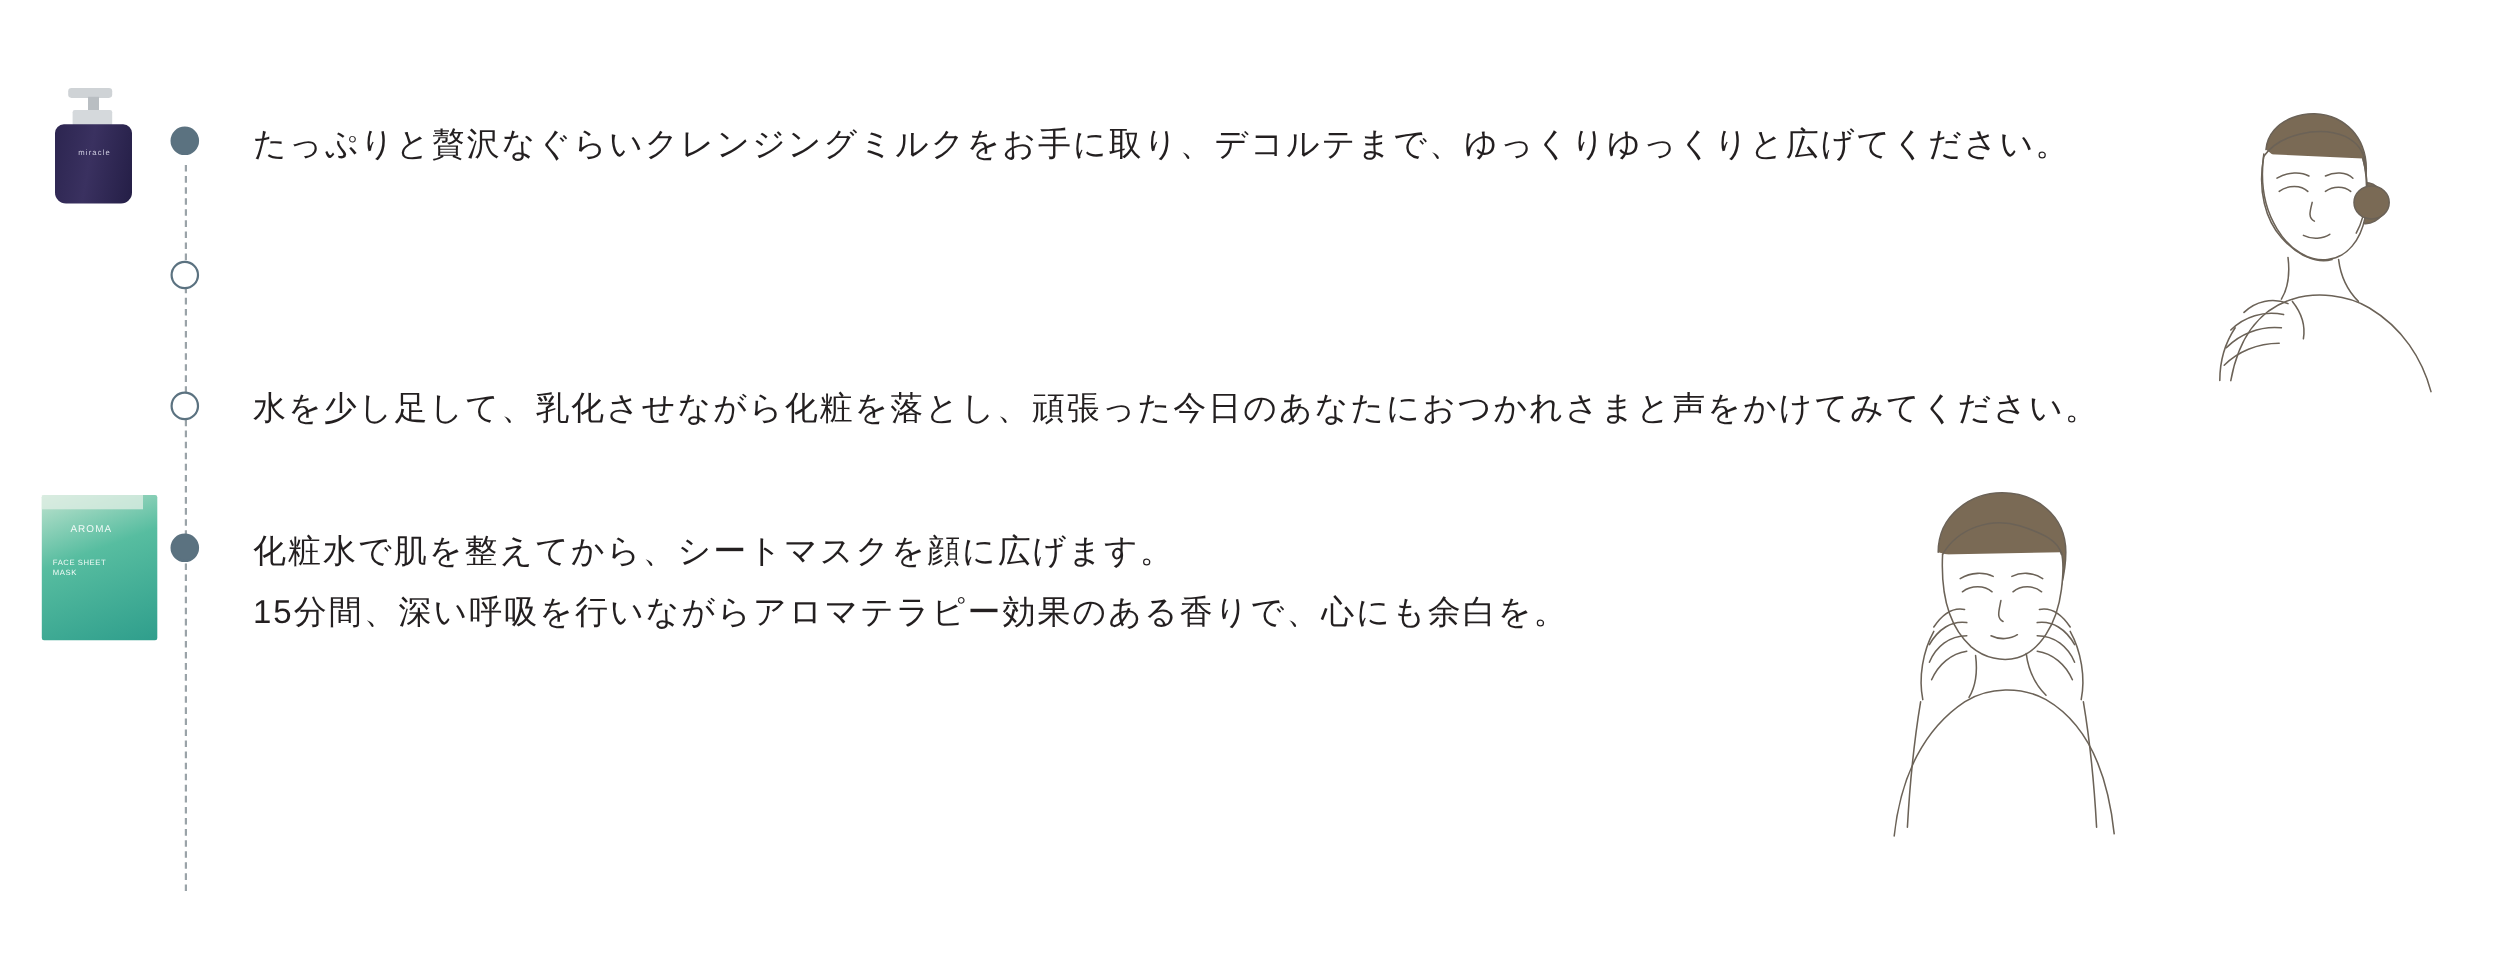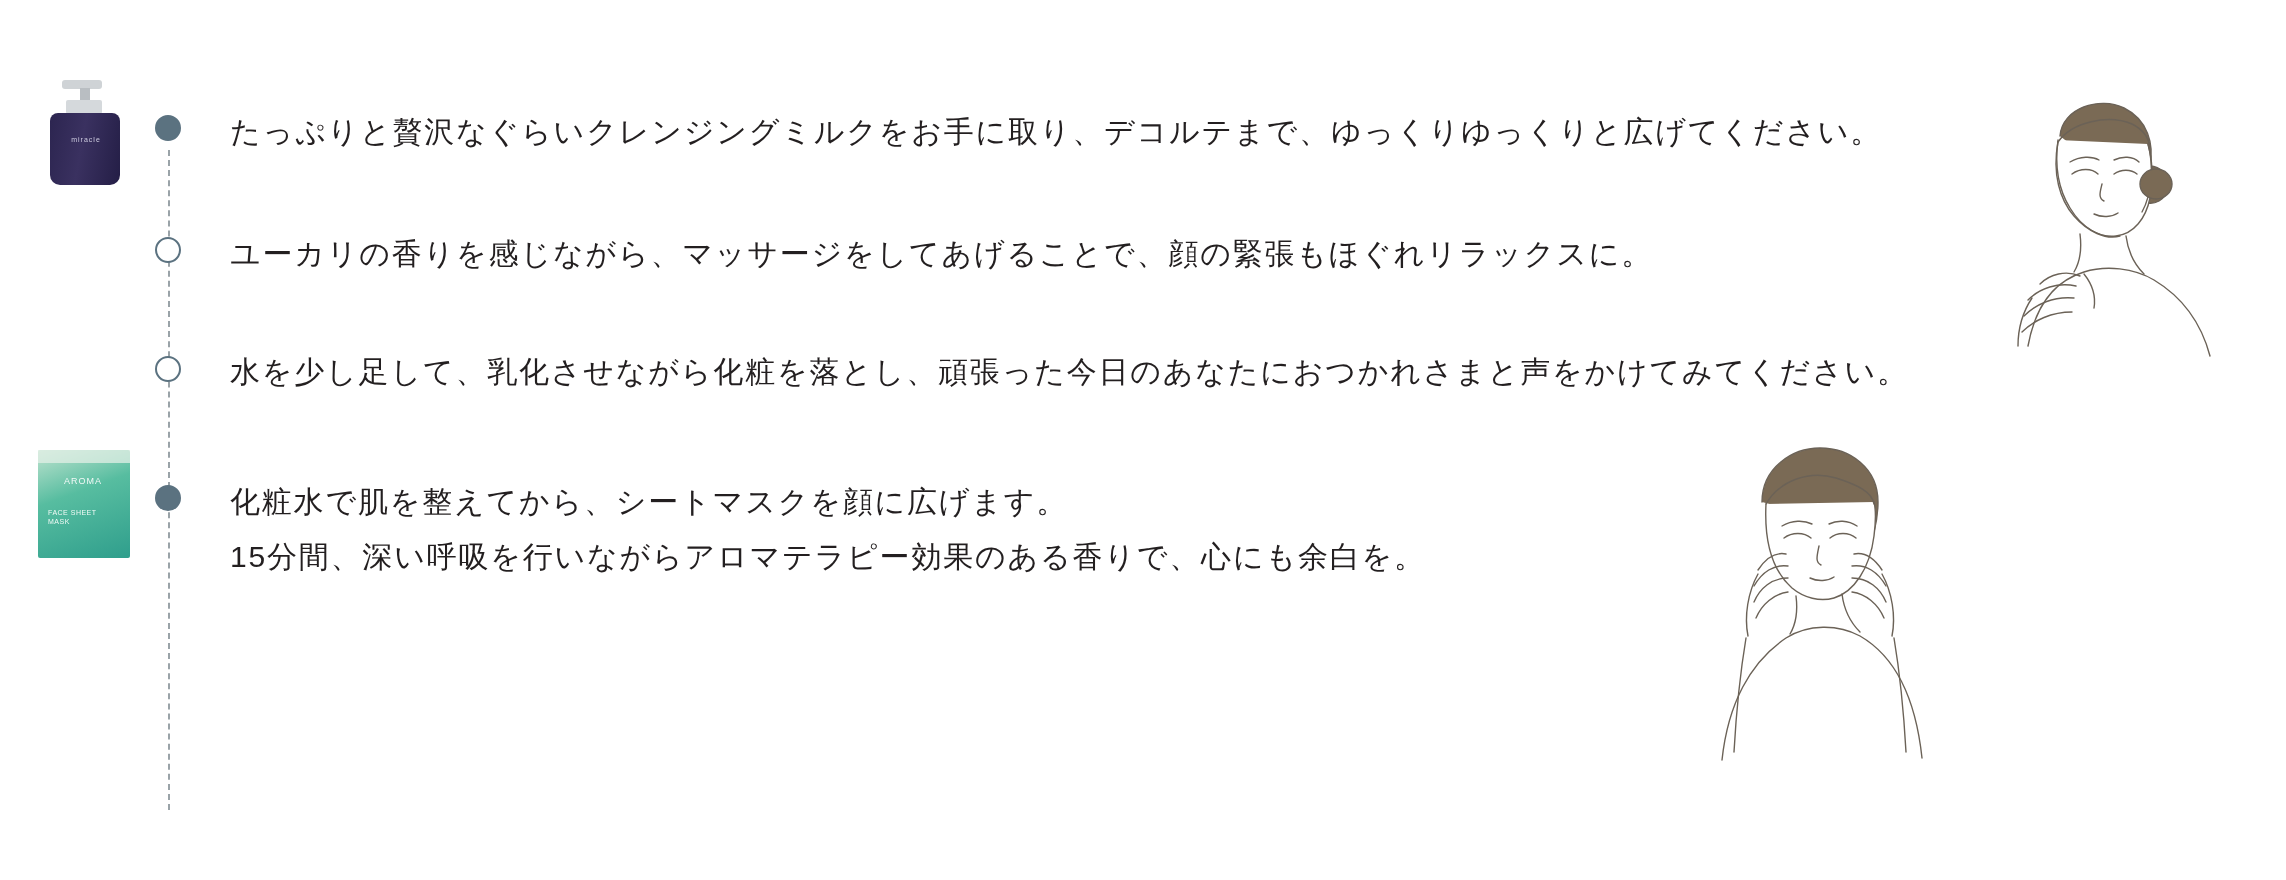--- a/index.html
+++ b/index.html
@@ -127,23 +127,24 @@
     left: 38px;
     top: 450px;
     width: 96px;
     height: 110px;
   }
   .sachet-body {
     position: absolute;
     left: 0;
     top: 0;
     width: 92px;
-    height: 108px;
+    height: 132px;
     background: linear-gradient(160deg, #bfe3cf 0%, #57bda0 40%, #2f9e8c 100%);
     border-radius: 2px;
+    padding-left: 13px;
   }
   .sachet-top {
     position: absolute;
     left: 0;
     top: 0;
     width: 92px;
     height: 13px;
     background: #e2efe6;
     opacity: .75;
   }
@@ -199,23 +200,20 @@
       <div class="sachet-top"></div>
       <div class="sachet-logo">AROMA</div>
       <div class="sachet-txt">FACE SHEET MASK</div>
     </div>
   </div>
 
   <div class="row-text" style="left:218px; top:108px;">
     <div class="line">たっぷりと贅沢なぐらいクレンジングミルクをお手に取り、デコルテまで、ゆっくりゆっくりと広げてください。</div>
   </div>
 
-  <div class="row-text" style="left:218px; top:230px;">
-    <div class="line">ユーカリの香りを感じながら、マッサージをしてあげることで、顔の緊張もほぐれリラックスに。</div>
-  </div>
 
   <div class="row-text" style="left:218px; top:348px;">
     <div class="line">水を少し足して、乳化させながら化粧を落とし、頑張った今日のあなたにおつかれさまと声をかけてみてください。</div>
   </div>
 
   <div class="row-text" style="left:218px; top:478px;">
     <div class="line">化粧水で肌を整えてから、シートマスクを顔に広げます。</div>
     <div class="line">15分間、深い呼吸を行いながらアロマテラピー効果のある香りで、心にも余白を。</div>
     <div class="line gap-line"></div>
   </div>

